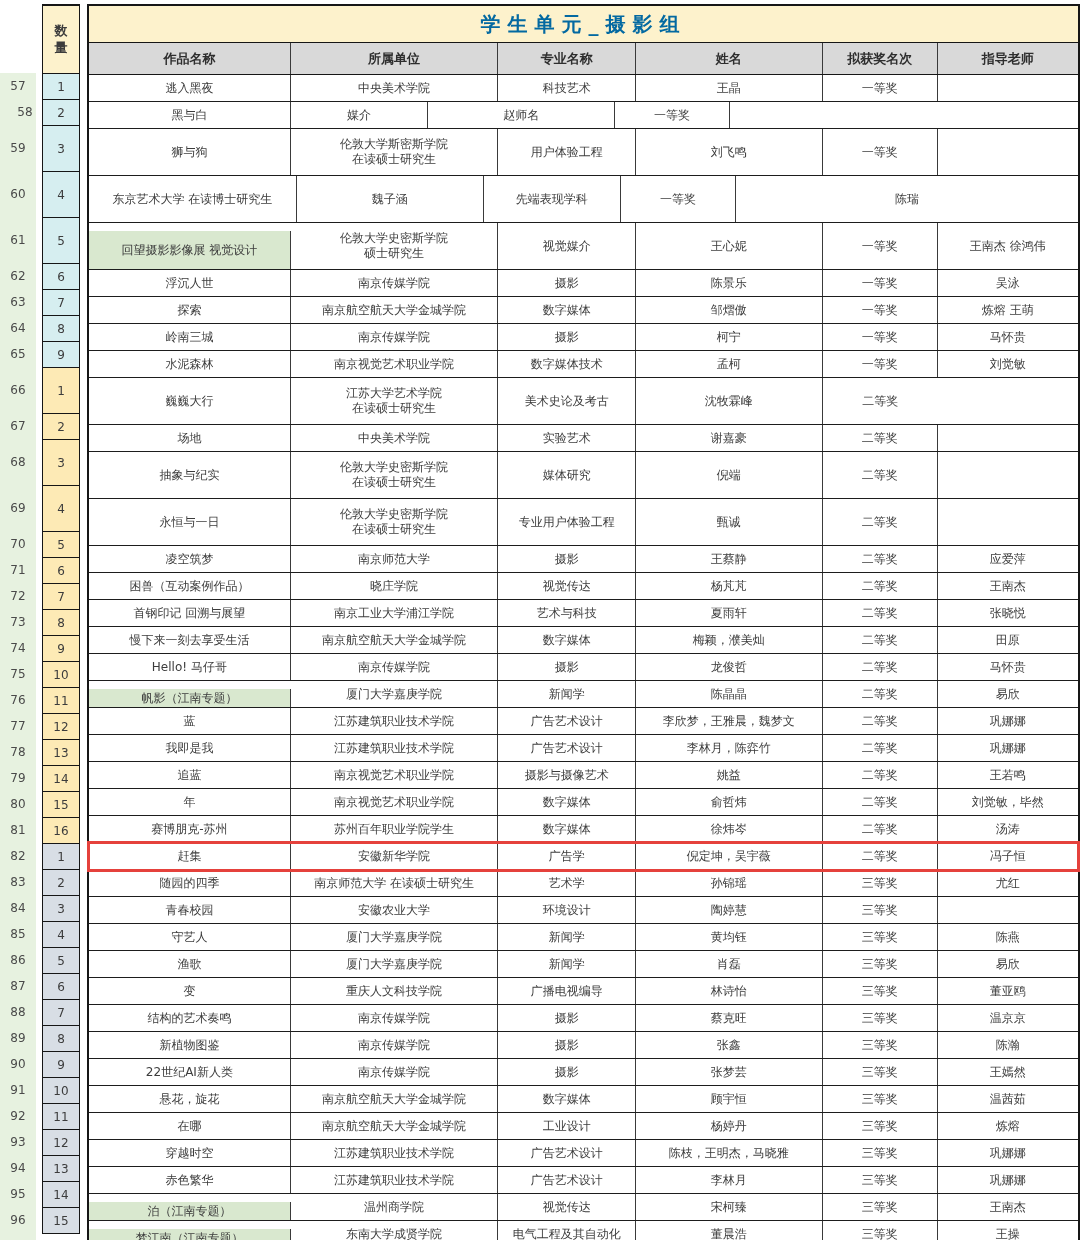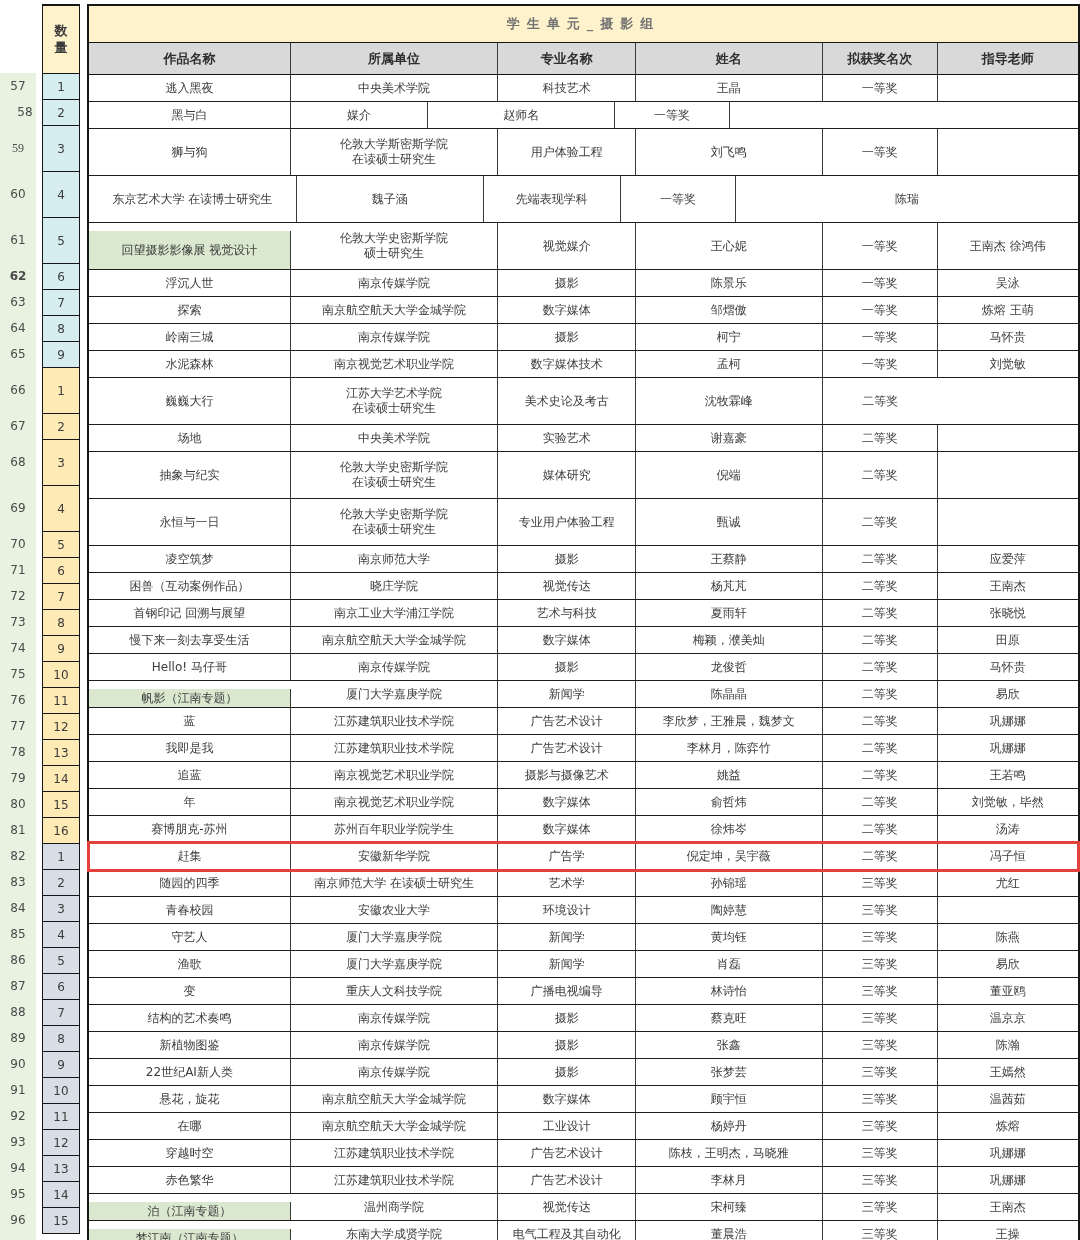--- a/index.html
+++ b/index.html
@@ -16,21 +16,21 @@
   .gap2{width:7px;flex:0 0 7px;}
 
   .qtycol{width:38px;flex:0 0 38px;display:flex;flex-direction:column;border-top:2px solid #161616;}
   .qtyhead{height:67px;flex:0 0 67px;background:#fdf2cc;border:1.5px solid #161616;border-top:none;display:flex;align-items:center;justify-content:center;font-weight:700;font-size:13px;line-height:1.25;text-align:center;white-space:pre-line;}
   .qtycell{display:flex;align-items:center;justify-content:center;font-size:12px;border:1.5px solid #161616;border-top:none;box-sizing:border-box;}
   .qty-first{background:#d6eef0;}
   .qty-second{background:#fdeab5;}
   .qty-third{background:#d8dee5;}
 
   .maincol{flex:1;display:flex;flex-direction:column;border:2px solid #161616;box-sizing:border-box;}
-  .titlebar{height:36px;flex:0 0 36px;background:#fdf2cc;border-bottom:1.5px solid #161616;display:flex;align-items:center;justify-content:center;font-size:13px;font-weight:700;letter-spacing:7px;color:#737373;}
+  .titlebar{height:36px;flex:0 0 36px;background:#fdf2cc;border-bottom:1.5px solid #161616;display:flex;align-items:center;justify-content:center;font-size:20px;font-weight:700;letter-spacing:7px;color:#0369a1;}
   .headrow{height:31px;flex:0 0 31px;display:flex;flex-direction:row;background:#d9d9d9;border-bottom:1.5px solid #161616;}
   .headcell{display:flex;align-items:center;justify-content:center;font-size:13px;font-weight:700;border-right:1px solid #3a3a3a;box-sizing:border-box;color:#2e2e2e;}
   .headcell:last-child{border-right:none;}
 
   .tbody{flex:1;display:flex;flex-direction:column;}
   .trow{display:flex;flex-direction:row;height:26px;flex:0 0 26px;border-bottom:1.5px solid #1d1d1d;position:relative;background:#ffffff;}
   .trow.tall{height:46px;flex:0 0 46px;}
   .trow:last-child{border-bottom:none;}
   .tcell{display:flex;flex-direction:column;align-items:center;justify-content:center;font-size:12px;line-height:1.25;text-align:center;border-right:1px solid #3a3a3a;box-sizing:border-box;padding:1px 3px;overflow:hidden;}
   .tcell:last-child{border-right:none;}
@@ -47,24 +47,24 @@
 <body>
 
 <div id="app">
   <div class="frame">
 
     <div class="gutter">
       <div class="gutter-top"></div>
       <div class="gutter-body">
           <div class="rownum" style="flex: 0 0 26px;">57</div>
           <div class="rownum" style="flex: 0 0 26px; padding-left: 14px;">58</div>
-          <div class="rownum" style="flex: 0 0 46px; font-family: Liberation Serif, serif;">59</div>
+          <div class="rownum" style="flex: 0 0 46px;">59</div>
           <div class="rownum" style="flex: 0 0 46px;">60</div>
           <div class="rownum" style="flex: 0 0 46px;">61</div>
-          <div class="rownum" style="flex: 0 0 26px; font-weight: bold;">62</div>
+          <div class="rownum" style="flex: 0 0 26px;">62</div>
           <div class="rownum" style="flex: 0 0 26px;">63</div>
           <div class="rownum" style="flex: 0 0 26px;">64</div>
           <div class="rownum" style="flex: 0 0 26px;">65</div>
           <div class="rownum" style="flex: 0 0 46px;">66</div>
           <div class="rownum" style="flex: 0 0 26px;">67</div>
           <div class="rownum" style="flex: 0 0 46px;">68</div>
           <div class="rownum" style="flex: 0 0 46px;">69</div>
           <div class="rownum" style="flex: 0 0 26px;">70</div>
           <div class="rownum" style="flex: 0 0 26px;">71</div>
           <div class="rownum" style="flex: 0 0 26px;">72</div>

